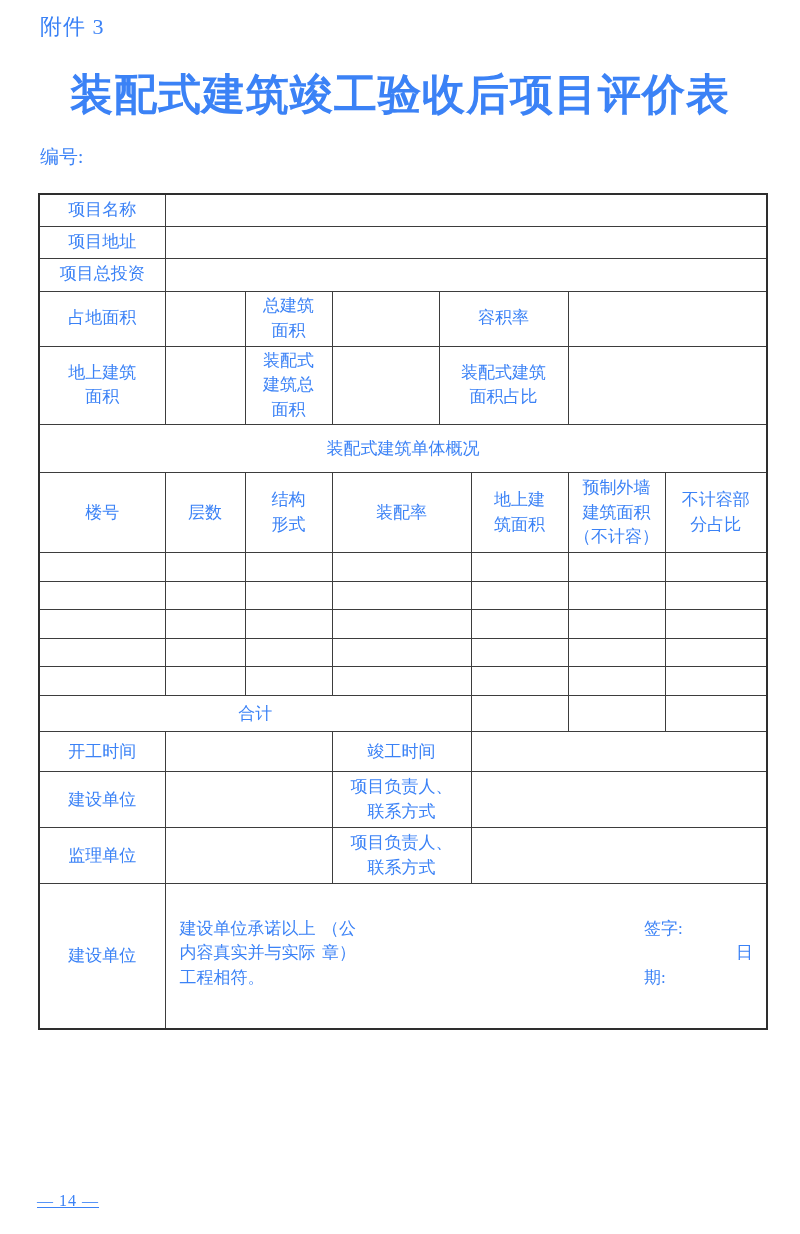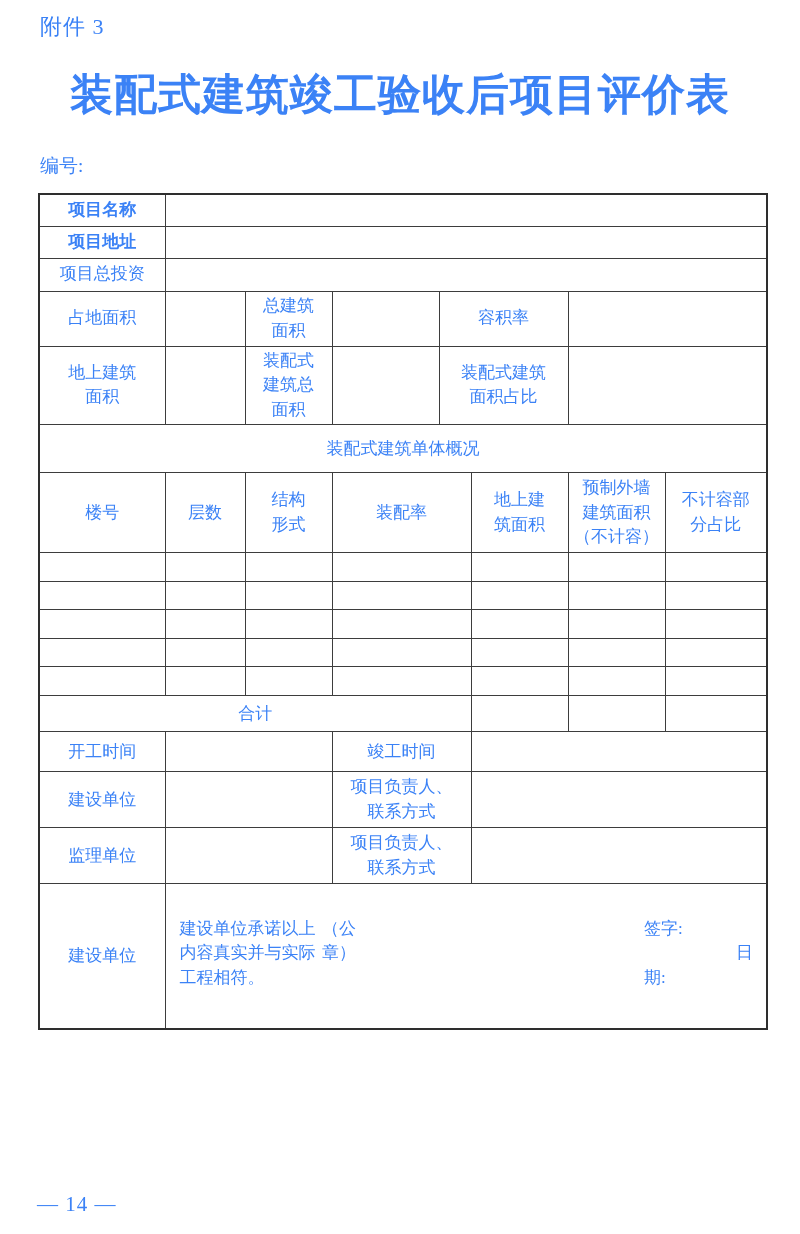--- a/index.html
+++ b/index.html
@@ -6,48 +6,48 @@
   .page {
     position:relative; width:800px; height:1234px; margin:0 auto;
     background:#ffffff; color:#3b82f6;
     font-family:"Liberation Serif","DejaVu Serif",serif;
   }
   .attachment { position:absolute; left:40px; top:12px; font-size:22px; letter-spacing:1px; }
   .doc-title {
     position:absolute; left:0; top:66px; width:100%;
     text-align:center; font-size:43px; font-weight:bold; letter-spacing:1px;
   }
-  .serial { position:absolute; left:40px; top:153px; font-size:19px; }
+  .serial { position:absolute; left:40px; top:144px; font-size:19px; }
   table.form {
     position:absolute; left:38px; top:193px;
     border-collapse:collapse; table-layout:fixed;
     width:728px; font-size:17px; line-height:1.45;
   }
   table.form { border:2px solid #2e2e2e; }
   table.form td {
     border:1px solid #3d3d3d; text-align:center; vertical-align:middle;
     padding:2px 3px; overflow:hidden;
   }
   .preline { white-space:pre-line; }
   
-  .rh32 { height:32px;font-weight:bold; } .rh33 { height:33px; } .rh55 { height:55px; }
+  .rh32 { height:32px; } .rh33 { height:33px; } .rh55 { height:55px; }
   .rh78 { height:78px; } .rh48 { height:48px; } .rh80 { height:80px; }
   .rh29 { height:29px; } .rh28 { height:28px; } .rh36 { height:36px; }
   .rh40 { height:40px; } .rh56 { height:56px; } .rh58 { height:58px; }
   .rh145 { height:145px; }
   
   td.commitment-cell { padding:0; }
   .commitment-inner {
     display:flex; flex-direction:row; justify-content:space-between;
     height:100%; box-sizing:border-box; padding:9px 10px 14px 11px; text-align:left;
   }
   .seal-line { text-align:left; }
   .sign-line { padding-left:288px; }
   .sign-line .date-label { margin-left:92px; }
-  .page-num { position:absolute; left:37px; top:1192px; font-size:21px; letter-spacing:1px; }
+  .page-num { position:absolute; left:37px; top:1192px; font-size:16px; letter-spacing:1px;text-decoration:underline; }
 </style>
 </head>
 <body>
 
 <div class="page">
 
   <div class="attachment">附件 3</div>
   <div class="doc-title">装配式建筑竣工验收后项目评价表</div>
   <div class="serial">编号:</div>
 

